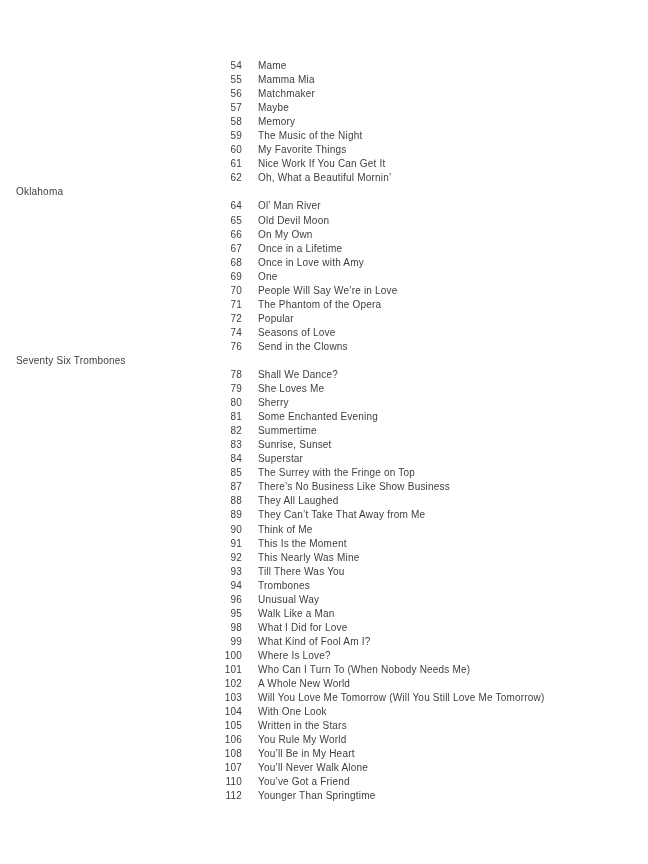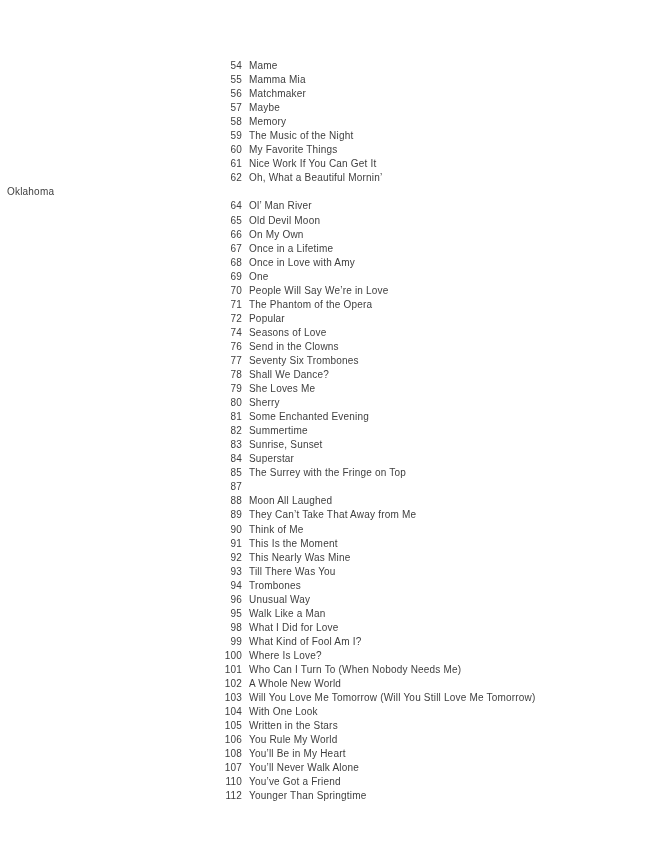--- a/index.html
+++ b/index.html
@@ -30,21 +30,21 @@
     color: #3e3e3e;
     letter-spacing: 0.2px;
   }
   .num {
     width: 242px;
     text-align: right;
     flex: 0 0 242px;
     font-variant-numeric: lining-nums;
   }
   .title {
-    margin-left: 7px;
+    margin-left: 16px;
     white-space: nowrap;
   }
 </style>
 </head>
 <body>
 
 <div class="page">
   <div class="song-list">
       <div class="row">
         <span class="num">54</span>
@@ -123,21 +123,20 @@
       </div>
       <div class="row">
         <span class="num">74</span>
         <span class="title">Seasons of Love</span>
       </div>
       <div class="row">
         <span class="num">76</span>
         <span class="title">Send in the Clowns</span>
       </div>
       <div class="row">
-        <span class="num">77</span>
         <span class="title">Seventy Six Trombones</span>
       </div>
       <div class="row">
         <span class="num">78</span>
         <span class="title">Shall We Dance?</span>
       </div>
       <div class="row">
         <span class="num">79</span>
         <span class="title">She Loves Me</span>
       </div>
@@ -160,24 +159,25 @@
       <div class="row">
         <span class="num">84</span>
         <span class="title">Superstar</span>
       </div>
       <div class="row">
         <span class="num">85</span>
         <span class="title">The Surrey with the Fringe on Top</span>
       </div>
       <div class="row">
         <span class="num">87</span>
+        <span class="title">There’s No Business Like Show Business</span>
       </div>
       <div class="row">
         <span class="num">88</span>
-        <span class="title">Moon All Laughed</span>
+        <span class="title">They All Laughed</span>
       </div>
       <div class="row">
         <span class="num">89</span>
         <span class="title">They Can’t Take That Away from Me</span>
       </div>
       <div class="row">
         <span class="num">90</span>
         <span class="title">Think of Me</span>
       </div>
       <div class="row">

